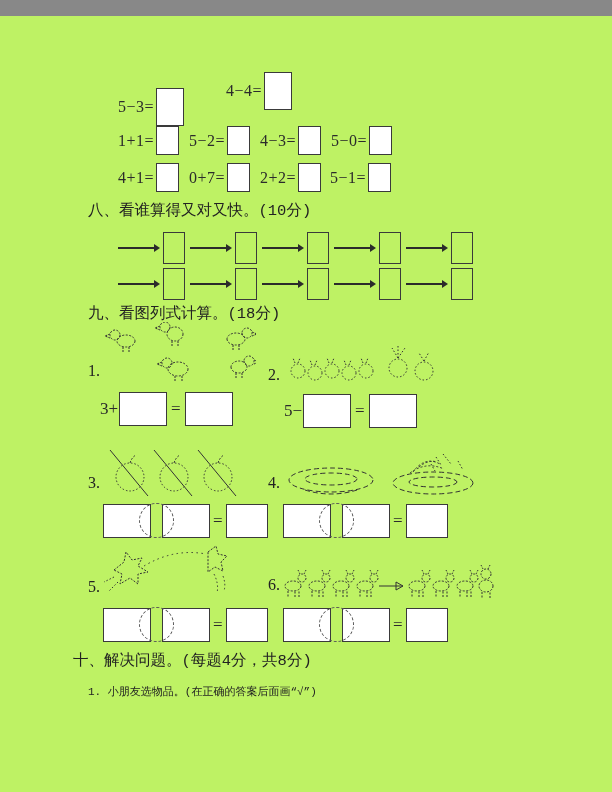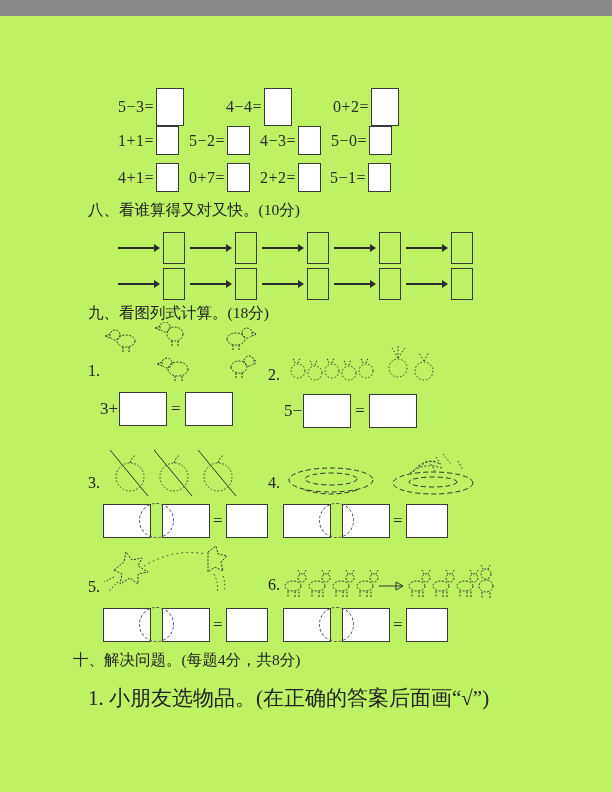--- a/index.html
+++ b/index.html
@@ -7,56 +7,52 @@
     position:relative;width:612px;height:792px;background:#bef264;
     font-family:"Liberation Serif","DejaVu Serif",serif;color:#2b2b2b;
     overflow:hidden;margin:16px auto;
   }
   .oral-item{position:absolute;display:flex;align-items:center;}
   .eqtext{font-size:16px;white-space:nowrap;letter-spacing:0.5px;}
   .ansbox{display:inline-block;border:1px solid #3a3a3a;background:#fff;margin-left:2px;}
   .box-lg{width:26px;height:36px;}
   .box-sm{width:21px;height:27px;}
   .sec-title{position:absolute;font-size:15.5px;white-space:nowrap;
-    font-family:Liberation Serif, serif;color:#222;}
+    font-family:Liberation Mono, monospace;color:#222;}
   .chain-row{position:absolute;display:flex;align-items:center;gap:5px;}
   .arrow{display:inline-block;width:40px;height:1.5px;background:#2b2b2b;position:relative;}
   .arrow::after{content:"";position:absolute;right:-2px;top:-3.25px;width:0;height:0;
     border-left:6px solid #2b2b2b;border-top:4px solid transparent;border-bottom:4px solid transparent;}
   .cbox{display:inline-block;width:20px;height:30px;border:1px solid #3a3a3a;}
   .pnum{position:absolute;font-size:16px;color:#222;}
   .eqline{position:absolute;display:flex;align-items:center;font-size:17px;}
   .eqline .fbox{margin:0 1px;}
   .fbox{display:inline-block;width:46px;height:32px;border:1px solid #3a3a3a;background:#fff;}
   .fbox.last{width:40px;}
   .eqsign{font-size:17px;margin:0 3px;}
   .tmpl{position:absolute;display:flex;align-items:center;}
   .opcircle{display:inline-block;width:33px;height:33px;border:1.5px dashed #555;border-radius:50%;
     margin:0 -12px;position:relative;z-index:2;background:transparent;}
   .illus{position:absolute;}
   .illus path,.illus circle,.illus ellipse,.illus line{stroke:#333;fill:none;stroke-width:1;}
   .solidline{stroke-dasharray:none !important;}
-  .stext{position:absolute;font-size:21px;white-space:nowrap;
-    font-family:Liberation Serif, serif;color:#222;}
+  .stext{position:absolute;font-size:11px;white-space:nowrap;
+    font-family:Liberation Mono, monospace;color:#222;}
 </style>
 </head>
 <body>
 
 <div class="page">
 
   <div class="oral-item" style="left:118px;top:72px">
     <span class="eqtext">5−3=</span>
       <span class="ansbox box-lg"></span>
   </div>
-  <div class="oral-item" style="left:226px;top:72px">
+  <div class="oral-item" style="left:226px;top:56px">
     <span class="eqtext">4−4=</span>
-      <span class="ansbox box-lg"></span>
-  </div>
-  <div class="oral-item" style="left:333px;top:72px">
-    <span class="eqtext">0+2=</span>
       <span class="ansbox box-lg"></span>
   </div>
 
   <div class="oral-item" style="left:118px;top:110px">
     <span class="eqtext">1+1=</span>
       <span class="ansbox box-sm"></span>
   </div>
   <div class="oral-item" style="left:189px;top:110px">
     <span class="eqtext">5−2=</span>
       <span class="ansbox box-sm"></span>

